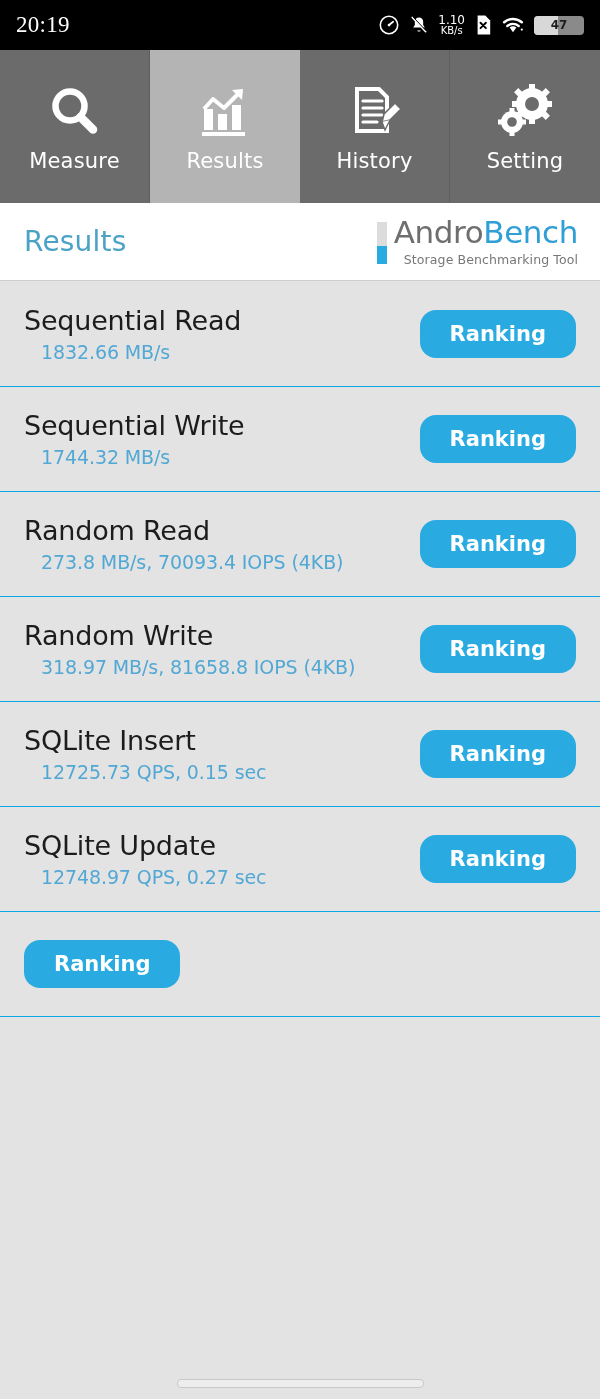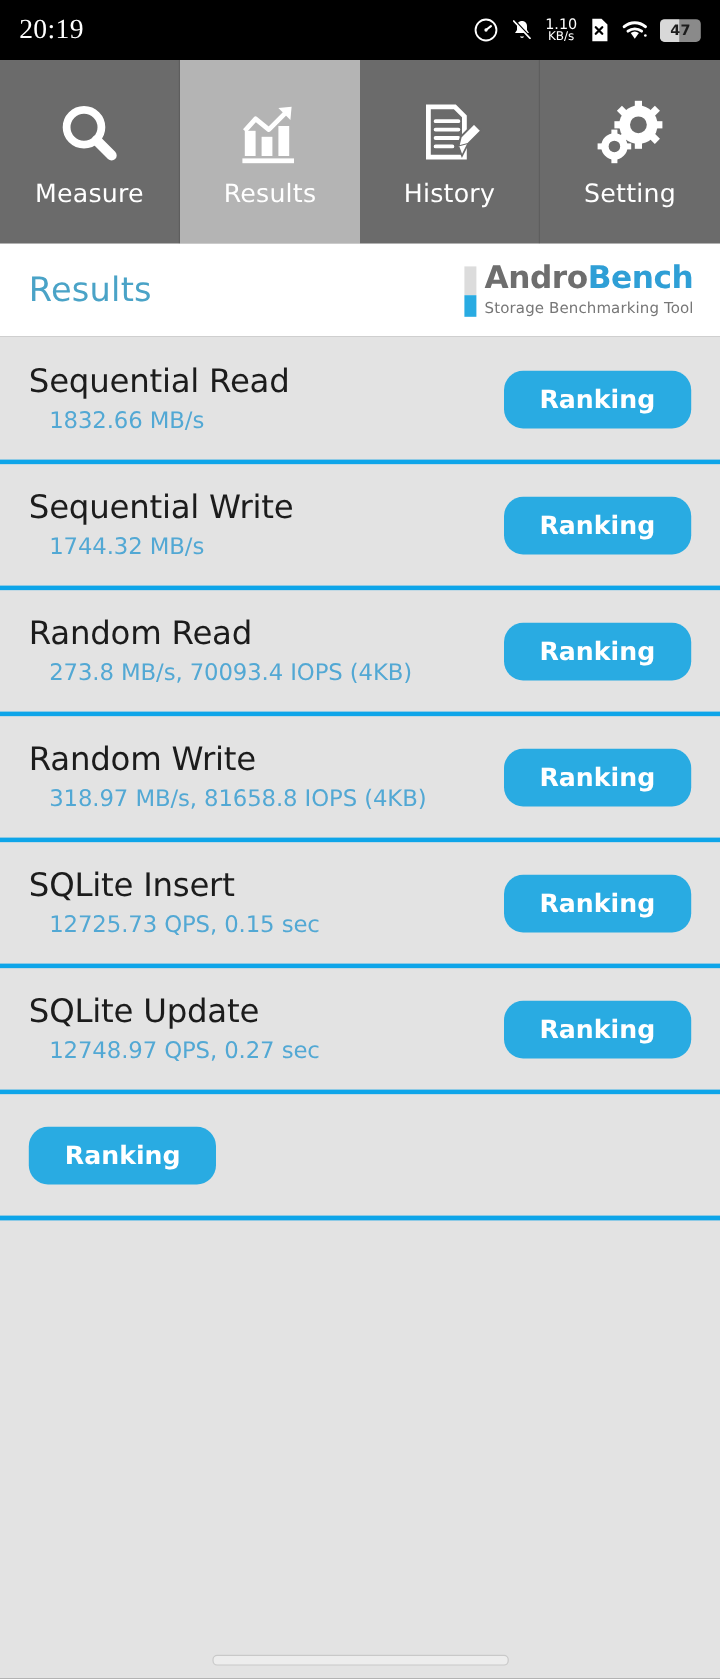--- a/index.html
+++ b/index.html
@@ -47,21 +47,21 @@
     font-size: 11px;
   }
   #net-speed .ns-val { font-size: 12px; display: block; }
   #net-speed .ns-unit { font-size: 10px; display: block; }
   #battery-wrap {
     display: flex;
     align-items: center;
   }
   #battery-body {
     position: relative;
-    width: 34px;
+    width: 50px;
     height: 19px;
     border-radius: 4px;
     background: #8a8a8a;
     overflow: hidden;
     display: flex;
     align-items: center;
   }
   #battery-fill {
     position: absolute;
     left: 0; top: 0; bottom: 0;
@@ -144,22 +144,22 @@
     width: 10px;
     height: 42px;
     display: flex;
     flex-direction: column;
     margin-top: 2px;
   }
   #logo-bar .lb-top { flex: 1.35; background: #dcdcdc; }
   #logo-bar .lb-bot { flex: 1; background: #29abe2; }
   #logo-text { display: flex; flex-direction: column; }
   #logo-word {
-    font-size: 26px;
-    font-weight: bold;
+    font-size: 31px;
+    font-weight: normal;
     line-height: 1.0;
     letter-spacing: -0.4px;
   }
   #logo-word .andro { color: #6e6e6e; }
   #logo-word .bench { color: #2f9fd6; }
   #logo-tagline {
     color: #777777;
     font-size: 12.5px;
     text-align: right;
     margin-top: 4px;
@@ -171,21 +171,21 @@
     position: absolute;
     top: 282px; left: 0;
     width: 600px;
     bottom: 0;
     background: #e3e3e3;
   }
   .result-row {
     position: relative;
     height: 105px;
     box-sizing: border-box;
-    border-bottom: 4px solid #0ea5e9;
+    border-bottom: 1px solid #0ea5e9;
     display: flex;
     align-items: center;
     justify-content: space-between;
     padding: 0 24px 0 24px;
     background: #e3e3e3;
     cursor: pointer;
   }
   .rr-texts {
     display: flex;
     flex-direction: column;

